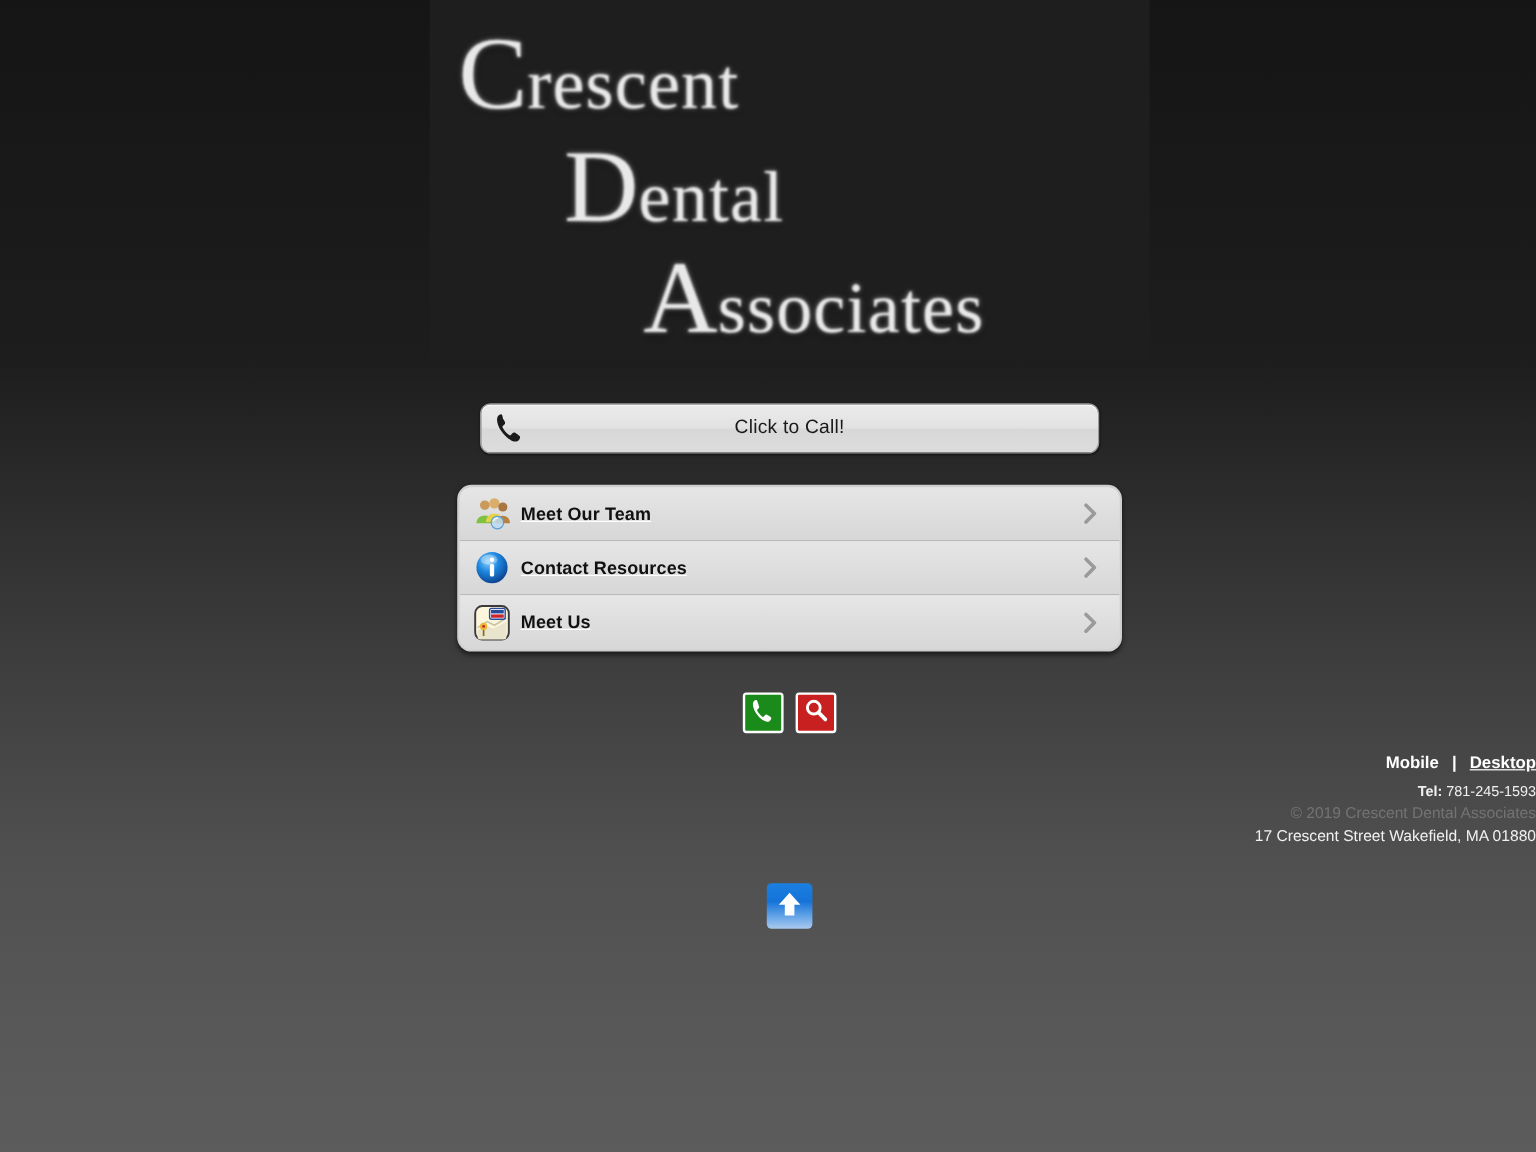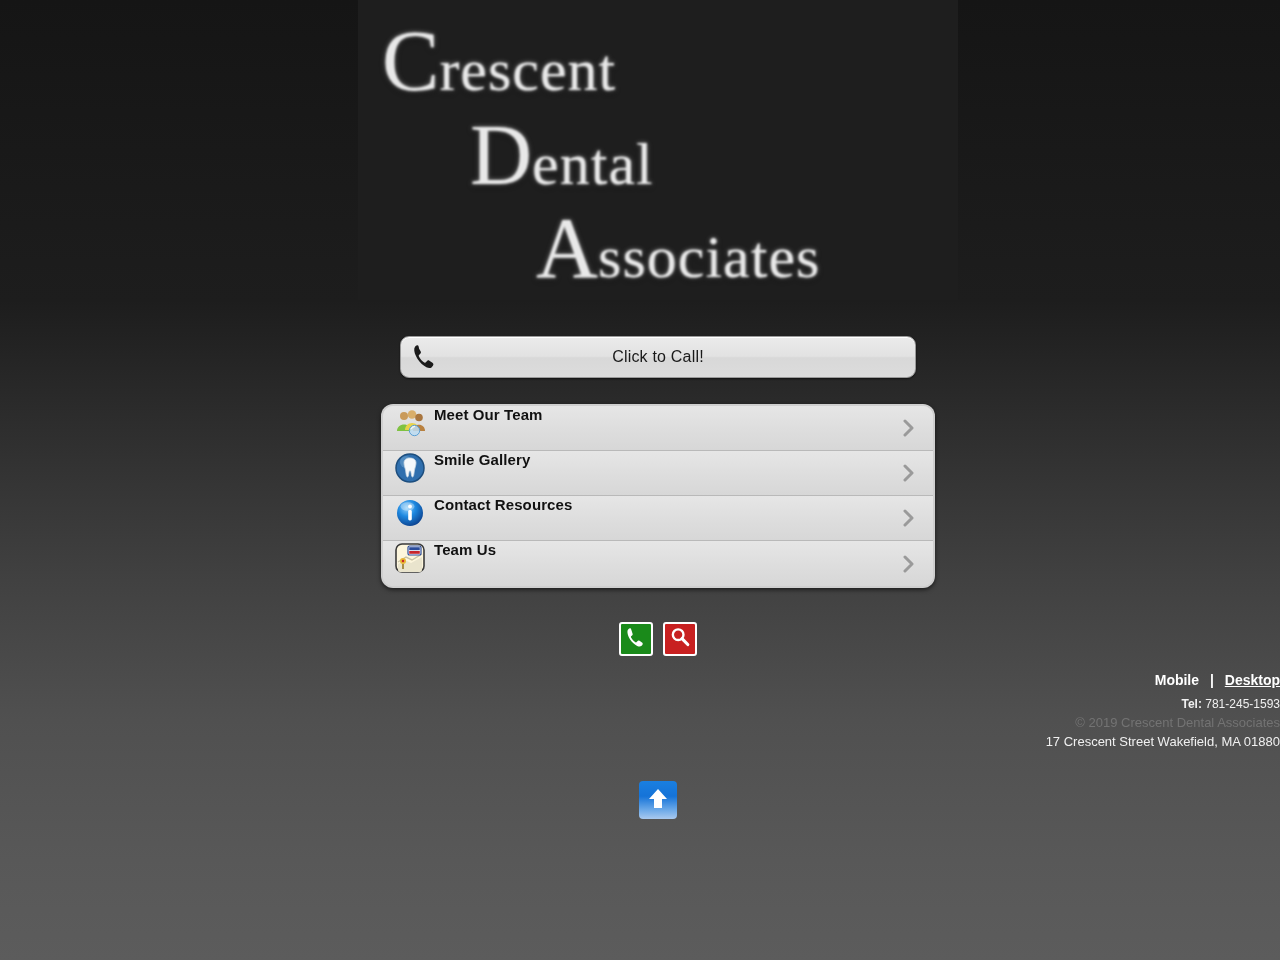--- a/index.html
+++ b/index.html
@@ -105,24 +105,26 @@
     box-shadow: 0 2px 4px rgba(0,0,0,0.55);
   }
   .menu-inner {
     border-radius: 10px;
     overflow: hidden;
     background: #e0e0e0;
   }
   .menu-row {
     height: 45px;
     display: flex;
+    align-items: center;
     position: relative;
     background: linear-gradient(to bottom, #e6e6e6 0%, #dedede 50%, #d7d7d7 100%);
     border-bottom: 1px solid #b9b9b9;
     cursor: pointer;
+    text-decoration: underline;
   }
   .menu-row:last-child { border-bottom: none; }
   .menu-icon {
     width: 34px;
     height: 34px;
     margin-left: 10px;
     margin-right: 7px;
     flex: 0 0 34px;
     display: flex;
     align-items: center;
@@ -240,36 +242,20 @@
         </span>
         <span class="menu-label">Meet Our Team</span>
         <span class="chevron">
           <svg width="12" height="18" viewBox="0 0 12 18">
             <path d="M2 2 L9 9 L2 16" stroke="#9a9a9a" stroke-width="3" fill="none" stroke-linecap="round" stroke-linejoin="round"></path>
           </svg>
         </span>
       </div>
 
 
-      <div class="menu-row">
-        <span class="menu-icon">
-          <svg width="30" height="30" viewBox="0 0 30 30">
-            <circle cx="15" cy="15" r="14" fill="#2f6fae"></circle>
-            <circle cx="15" cy="15" r="14" fill="none" stroke="#1d4e7e" stroke-width="1.5"></circle>
-            <circle cx="11" cy="9" r="6" fill="#7fb0d8" opacity="0.45"></circle>
-            <path d="M15 5c3.4 0 6 1.7 6 4.8 0 2.6-.9 4.2-1.5 7.3-.5 2.6-.6 6.9-2 6.9-1.2 0-1.1-3.4-1.7-5.5-.3-1-1.3-1-1.6 0-.6 2.1-.5 5.5-1.7 5.5-1.4 0-1.5-4.3-2-6.9C9.9 14 9 12.4 9 9.8 9 6.7 11.6 5 15 5z" fill="#f4f8fb" stroke="#c6d6e2" stroke-width="0.8"></path>
-          </svg>
-        </span>
-        <span class="menu-label">Smile Gallery</span>
-        <span class="chevron">
-          <svg width="12" height="18" viewBox="0 0 12 18">
-            <path d="M2 2 L9 9 L2 16" stroke="#9a9a9a" stroke-width="3" fill="none" stroke-linecap="round" stroke-linejoin="round"></path>
-          </svg>
-        </span>
-      </div>
 
       <div class="menu-row">
         <span class="menu-icon">
           <svg width="30" height="30" viewBox="0 0 30 30">
             <defs>
               <radialGradient id="infoGrad" cx="38%" cy="30%" r="75%">
                 <stop offset="0%" stop-color="#8fd0fb"></stop>
                 <stop offset="45%" stop-color="#1d88e0"></stop>
                 <stop offset="100%" stop-color="#0b3f8c"></stop>
               </radialGradient>
@@ -296,21 +282,21 @@
             <path d="M4 22l7-4 6 3 11-6v13a2 2 0 0 1-2 2H6a2 2 0 0 1-2-2z" fill="#e9e4cd"></path>
             <path d="M4 20l8-5 6 3 10-6" stroke="#c9c3a5" stroke-width="1.4" fill="none"></path>
             <rect x="14" y="4" width="13" height="9" rx="1.6" fill="#ffffff" stroke="#2a4b9b" stroke-width="1.2"></rect>
             <rect x="15.2" y="5.2" width="10.6" height="3" fill="#2a4b9b"></rect>
             <rect x="15.2" y="9" width="10.6" height="2.8" fill="#c8262c"></rect>
             <circle cx="9" cy="19" r="3" fill="#e8b735"></circle>
             <path d="M9 22v5" stroke="#8c6a12" stroke-width="1.4"></path>
             <circle cx="9" cy="19" r="1.2" fill="#c8262c"></circle>
           </svg>
         </span>
-        <span class="menu-label">Team Us</span>
+        <span class="menu-label">Meet Us</span>
         <span class="chevron">
           <svg width="12" height="18" viewBox="0 0 12 18">
             <path d="M2 2 L9 9 L2 16" stroke="#9a9a9a" stroke-width="3" fill="none" stroke-linecap="round" stroke-linejoin="round"></path>
           </svg>
         </span>
       </div>
 
     </div>
   </div>
 

